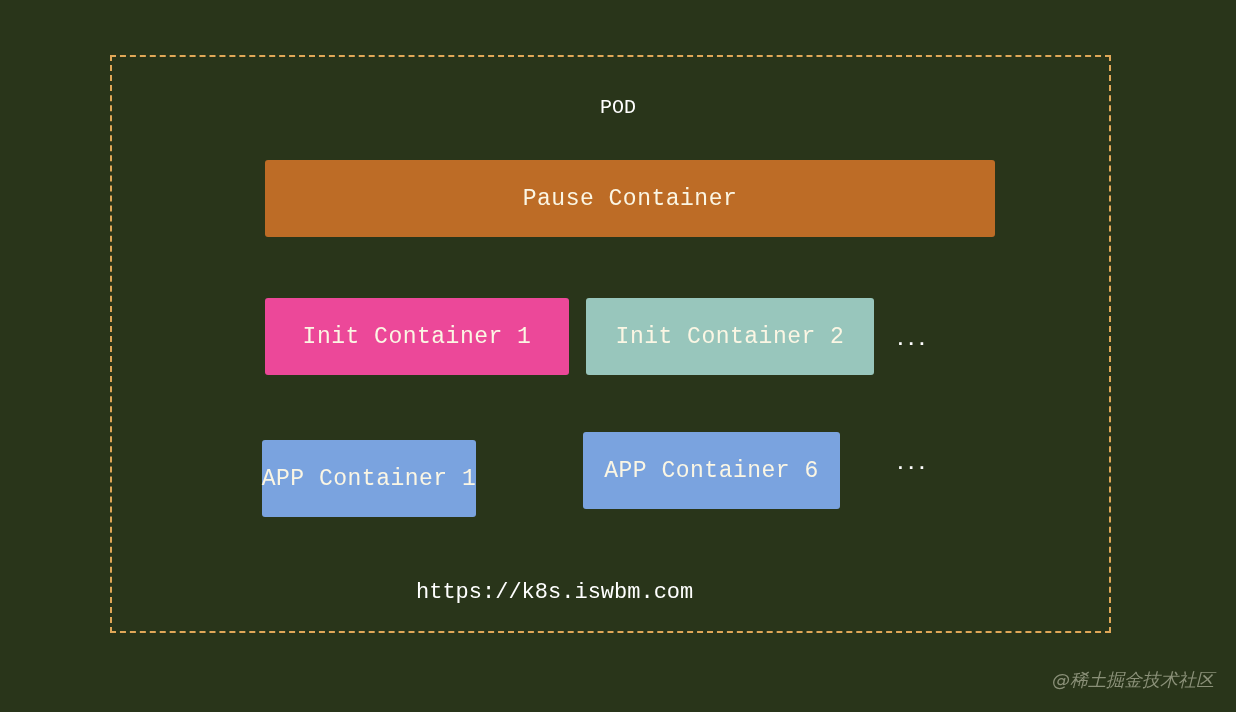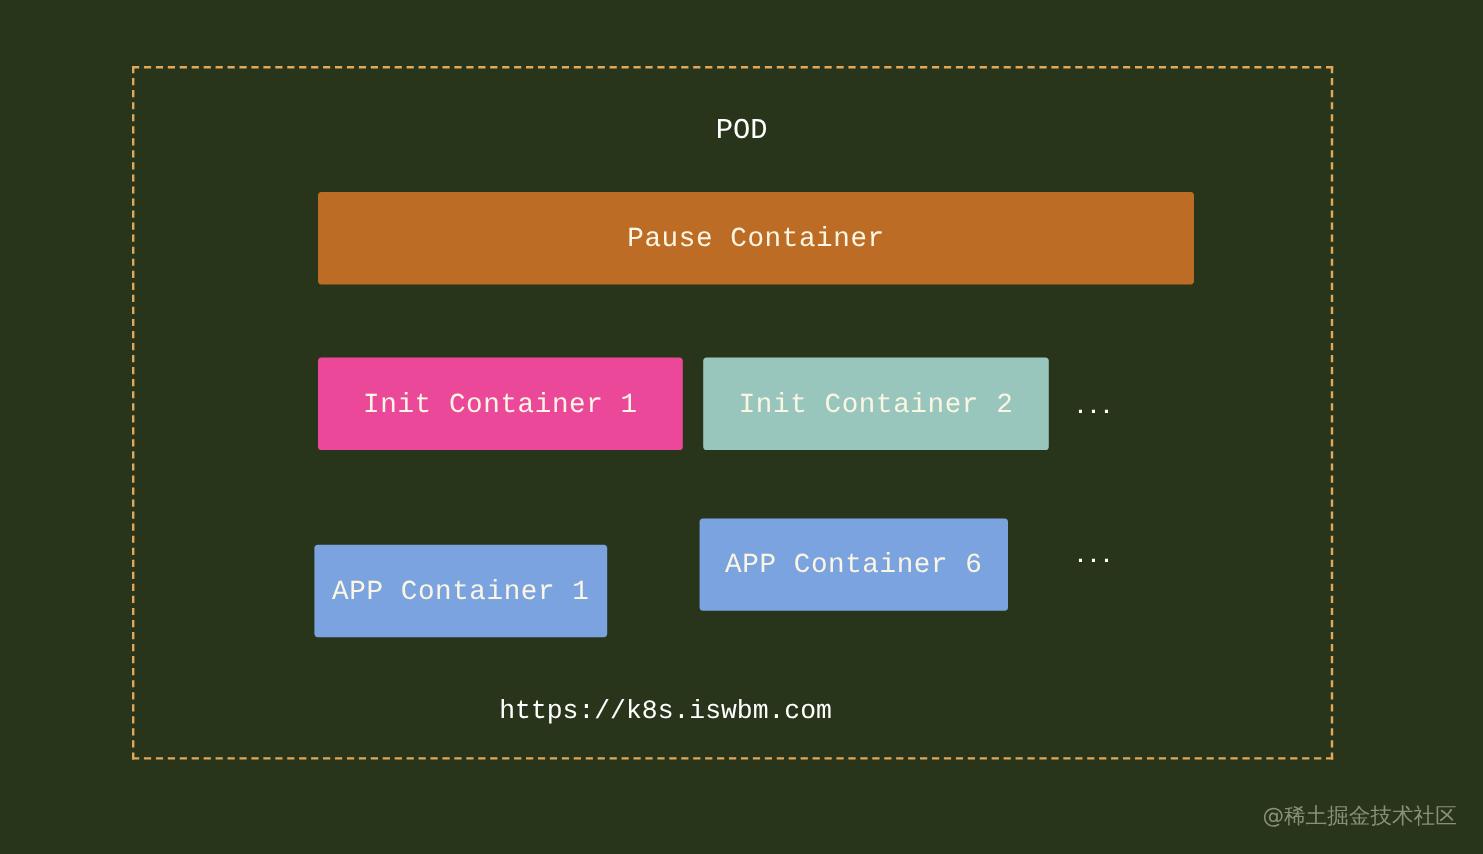--- a/index.html
+++ b/index.html
@@ -6,41 +6,41 @@
   body {
     width:1236px; height:712px; background:#29351a; position:relative; overflow:hidden;
     font-family:"Liberation Mono", "DejaVu Sans Mono", monospace;
   }
   .pod {
     position:absolute; left:110px; top:55px; width:1001px; height:578px;
     border:2px dashed #e0a858; box-sizing:border-box;
   }
   .pod-label {
     position:absolute; left:0; width:1236px; top:96px; text-align:center;
-    color:#ffffff; font-size:24px;
+    color:#ffffff; font-size:20px;
   }
   .box {
     position:absolute; display:flex; align-items:center; justify-content:center;
     border-radius:3px; color:#fbf6e4; font-size:23px; letter-spacing:0.5px;
     white-space:pre;
   }
   .pause { left:265px; top:160px; width:730px; height:77px; background:#bd6c26; }
   .init1 { left:265px; top:298px; width:304px; height:77px; background:#ec4899; }
   .init2 { left:586px; top:298px; width:288px; height:77px; background:#98c6bc; }
-  .app1 { left:262px; top:454px; width:244px; height:77px; background:#7aa3df; }
+  .app1 { left:262px; top:440px; width:214px; height:77px; background:#7aa3df; }
   .app2 { left:583px; top:432px; width:257px; height:77px; background:#7aa3df; }
   .ellipsis { position:absolute; color:#ffffff; font-size:18px; font-weight:bold; }
   .e1 { left:895px; top:330px; }
   .e2 { left:895px; top:454px; }
   .url {
     position:absolute; left:416px; top:580px; color:#ffffff; font-size:22px;
   }
   .watermark {
     position:absolute; right:22px; top:668px; color:#8a9078;
-    font-family:"DejaVu Sans", sans-serif; font-size:18px;
+    font-family:"DejaVu Sans", sans-serif; font-size:18px;font-style:italic;
   }
 </style>
 </head>
 <body>
 
 <div class="pod"></div>
 <div class="pod-label">POD</div>
 
 <div class="box pause">Pause Container</div>
 

